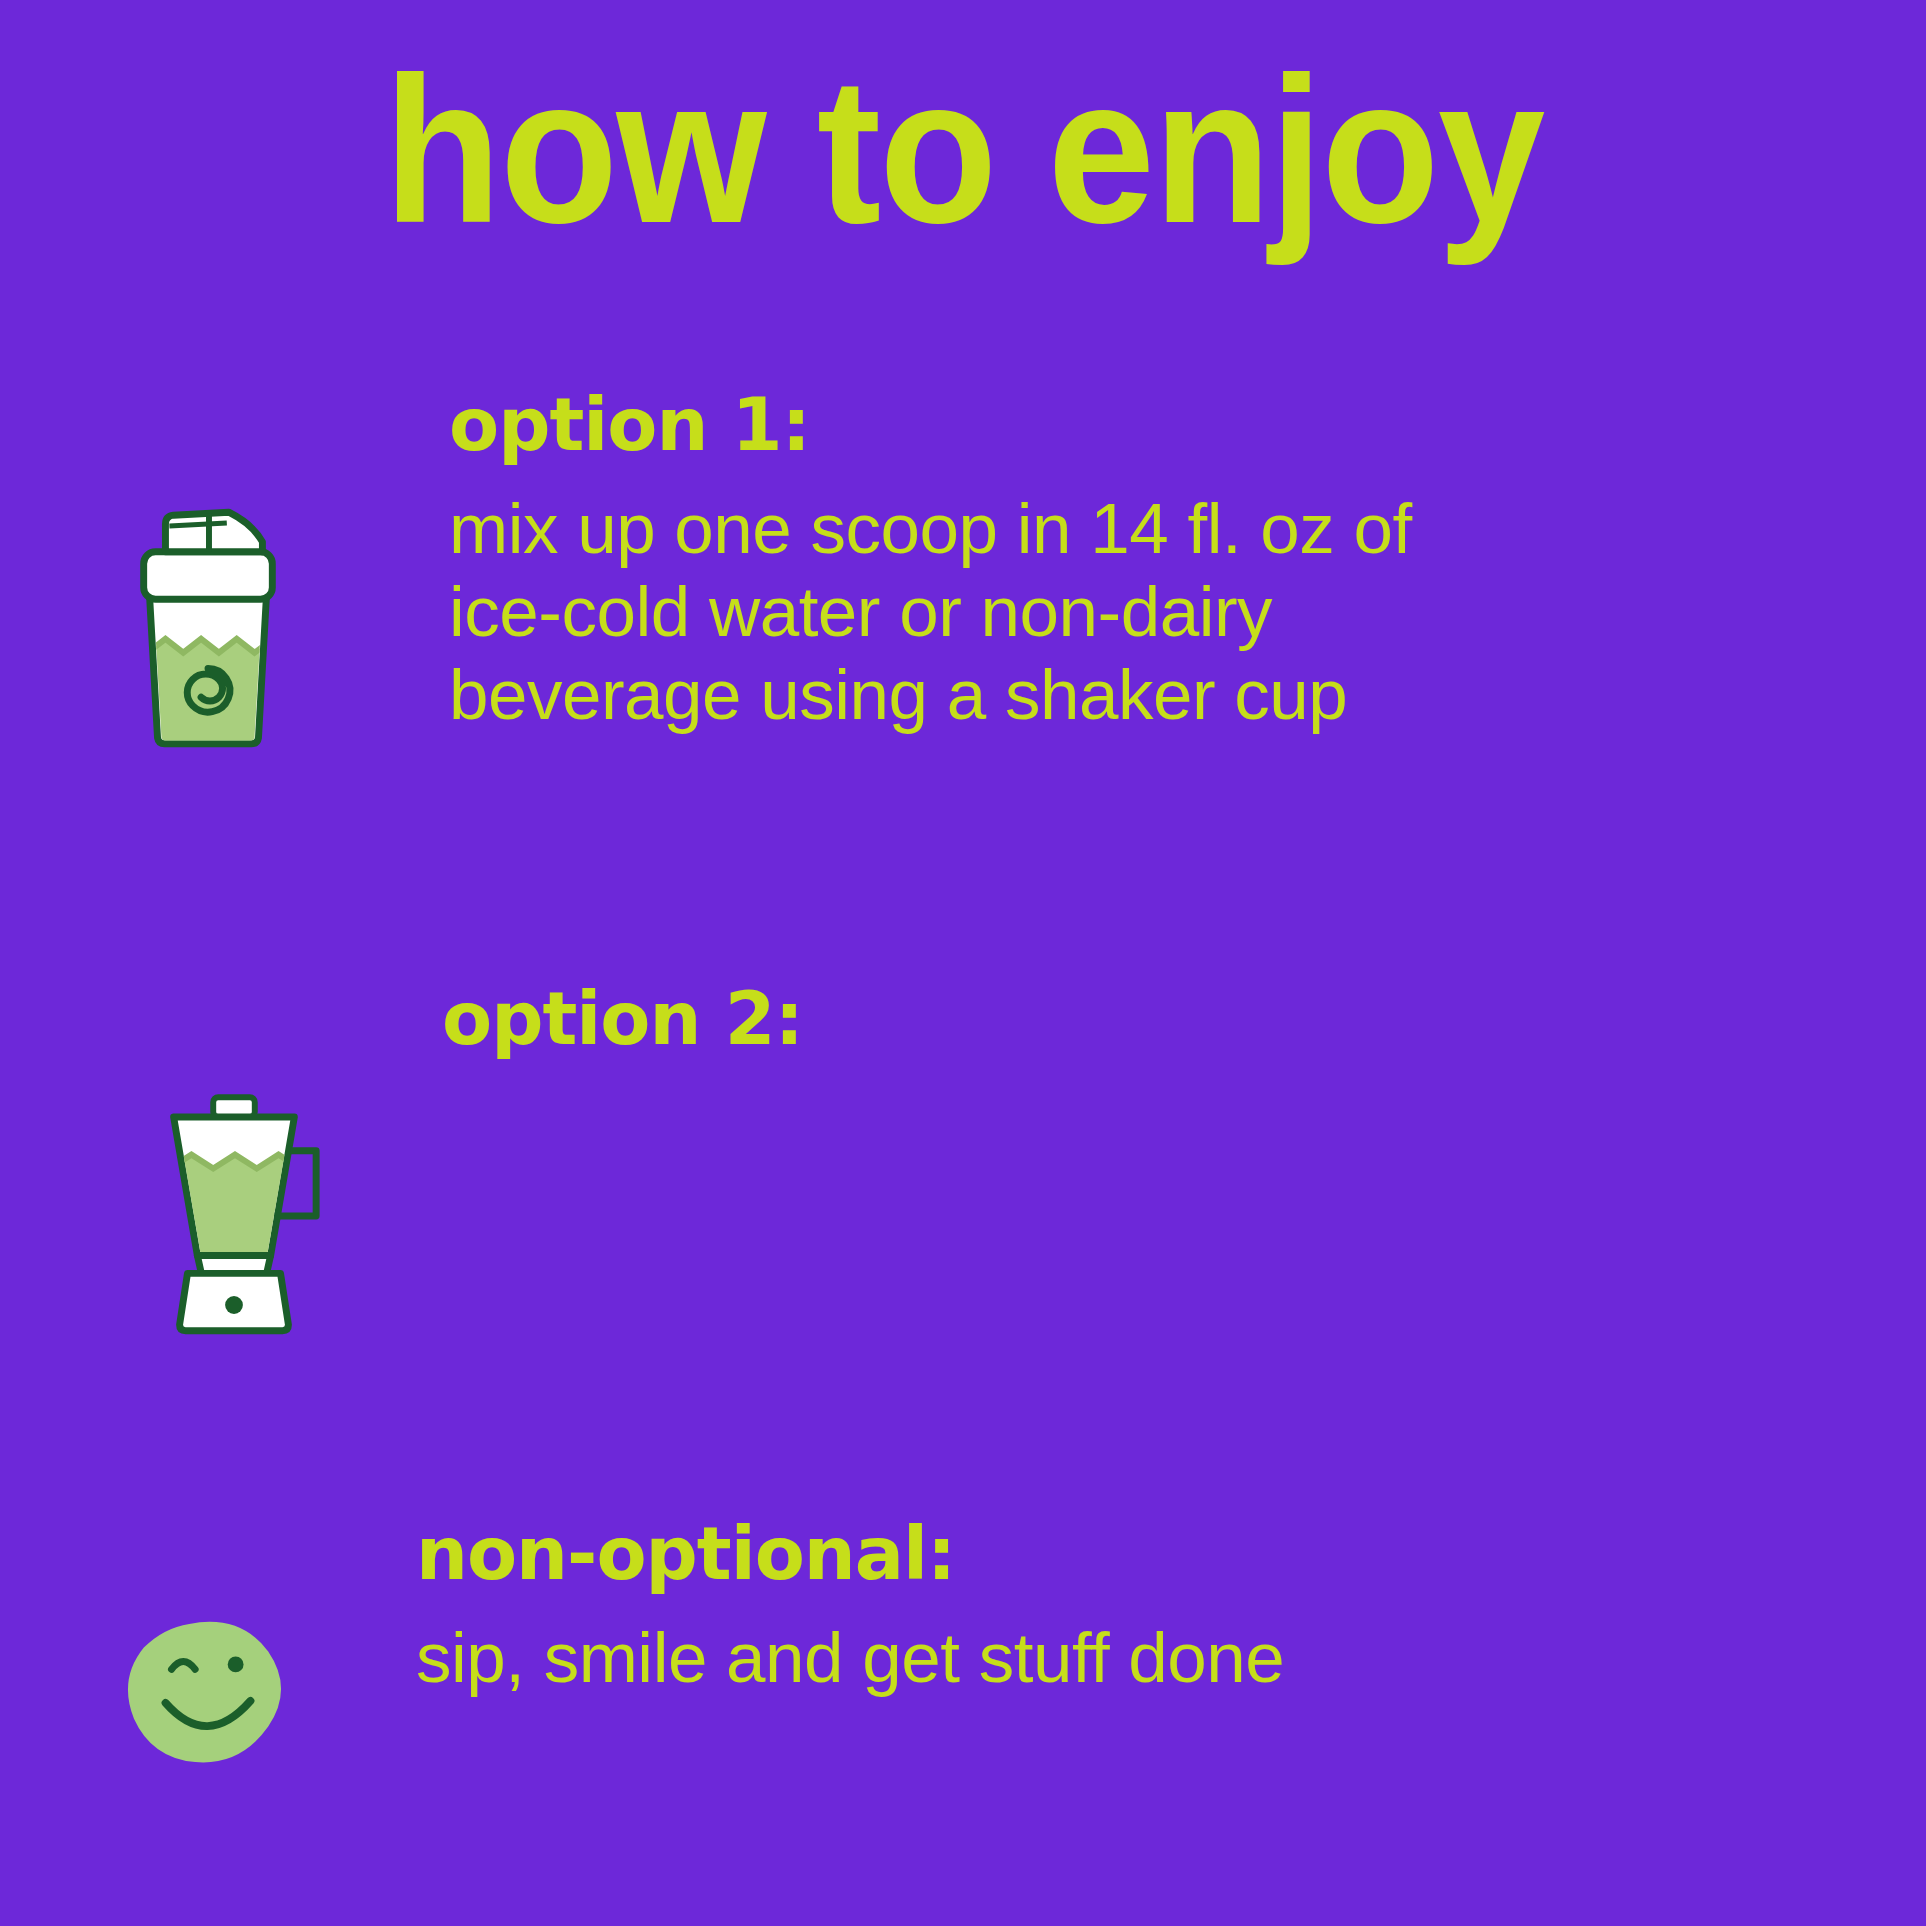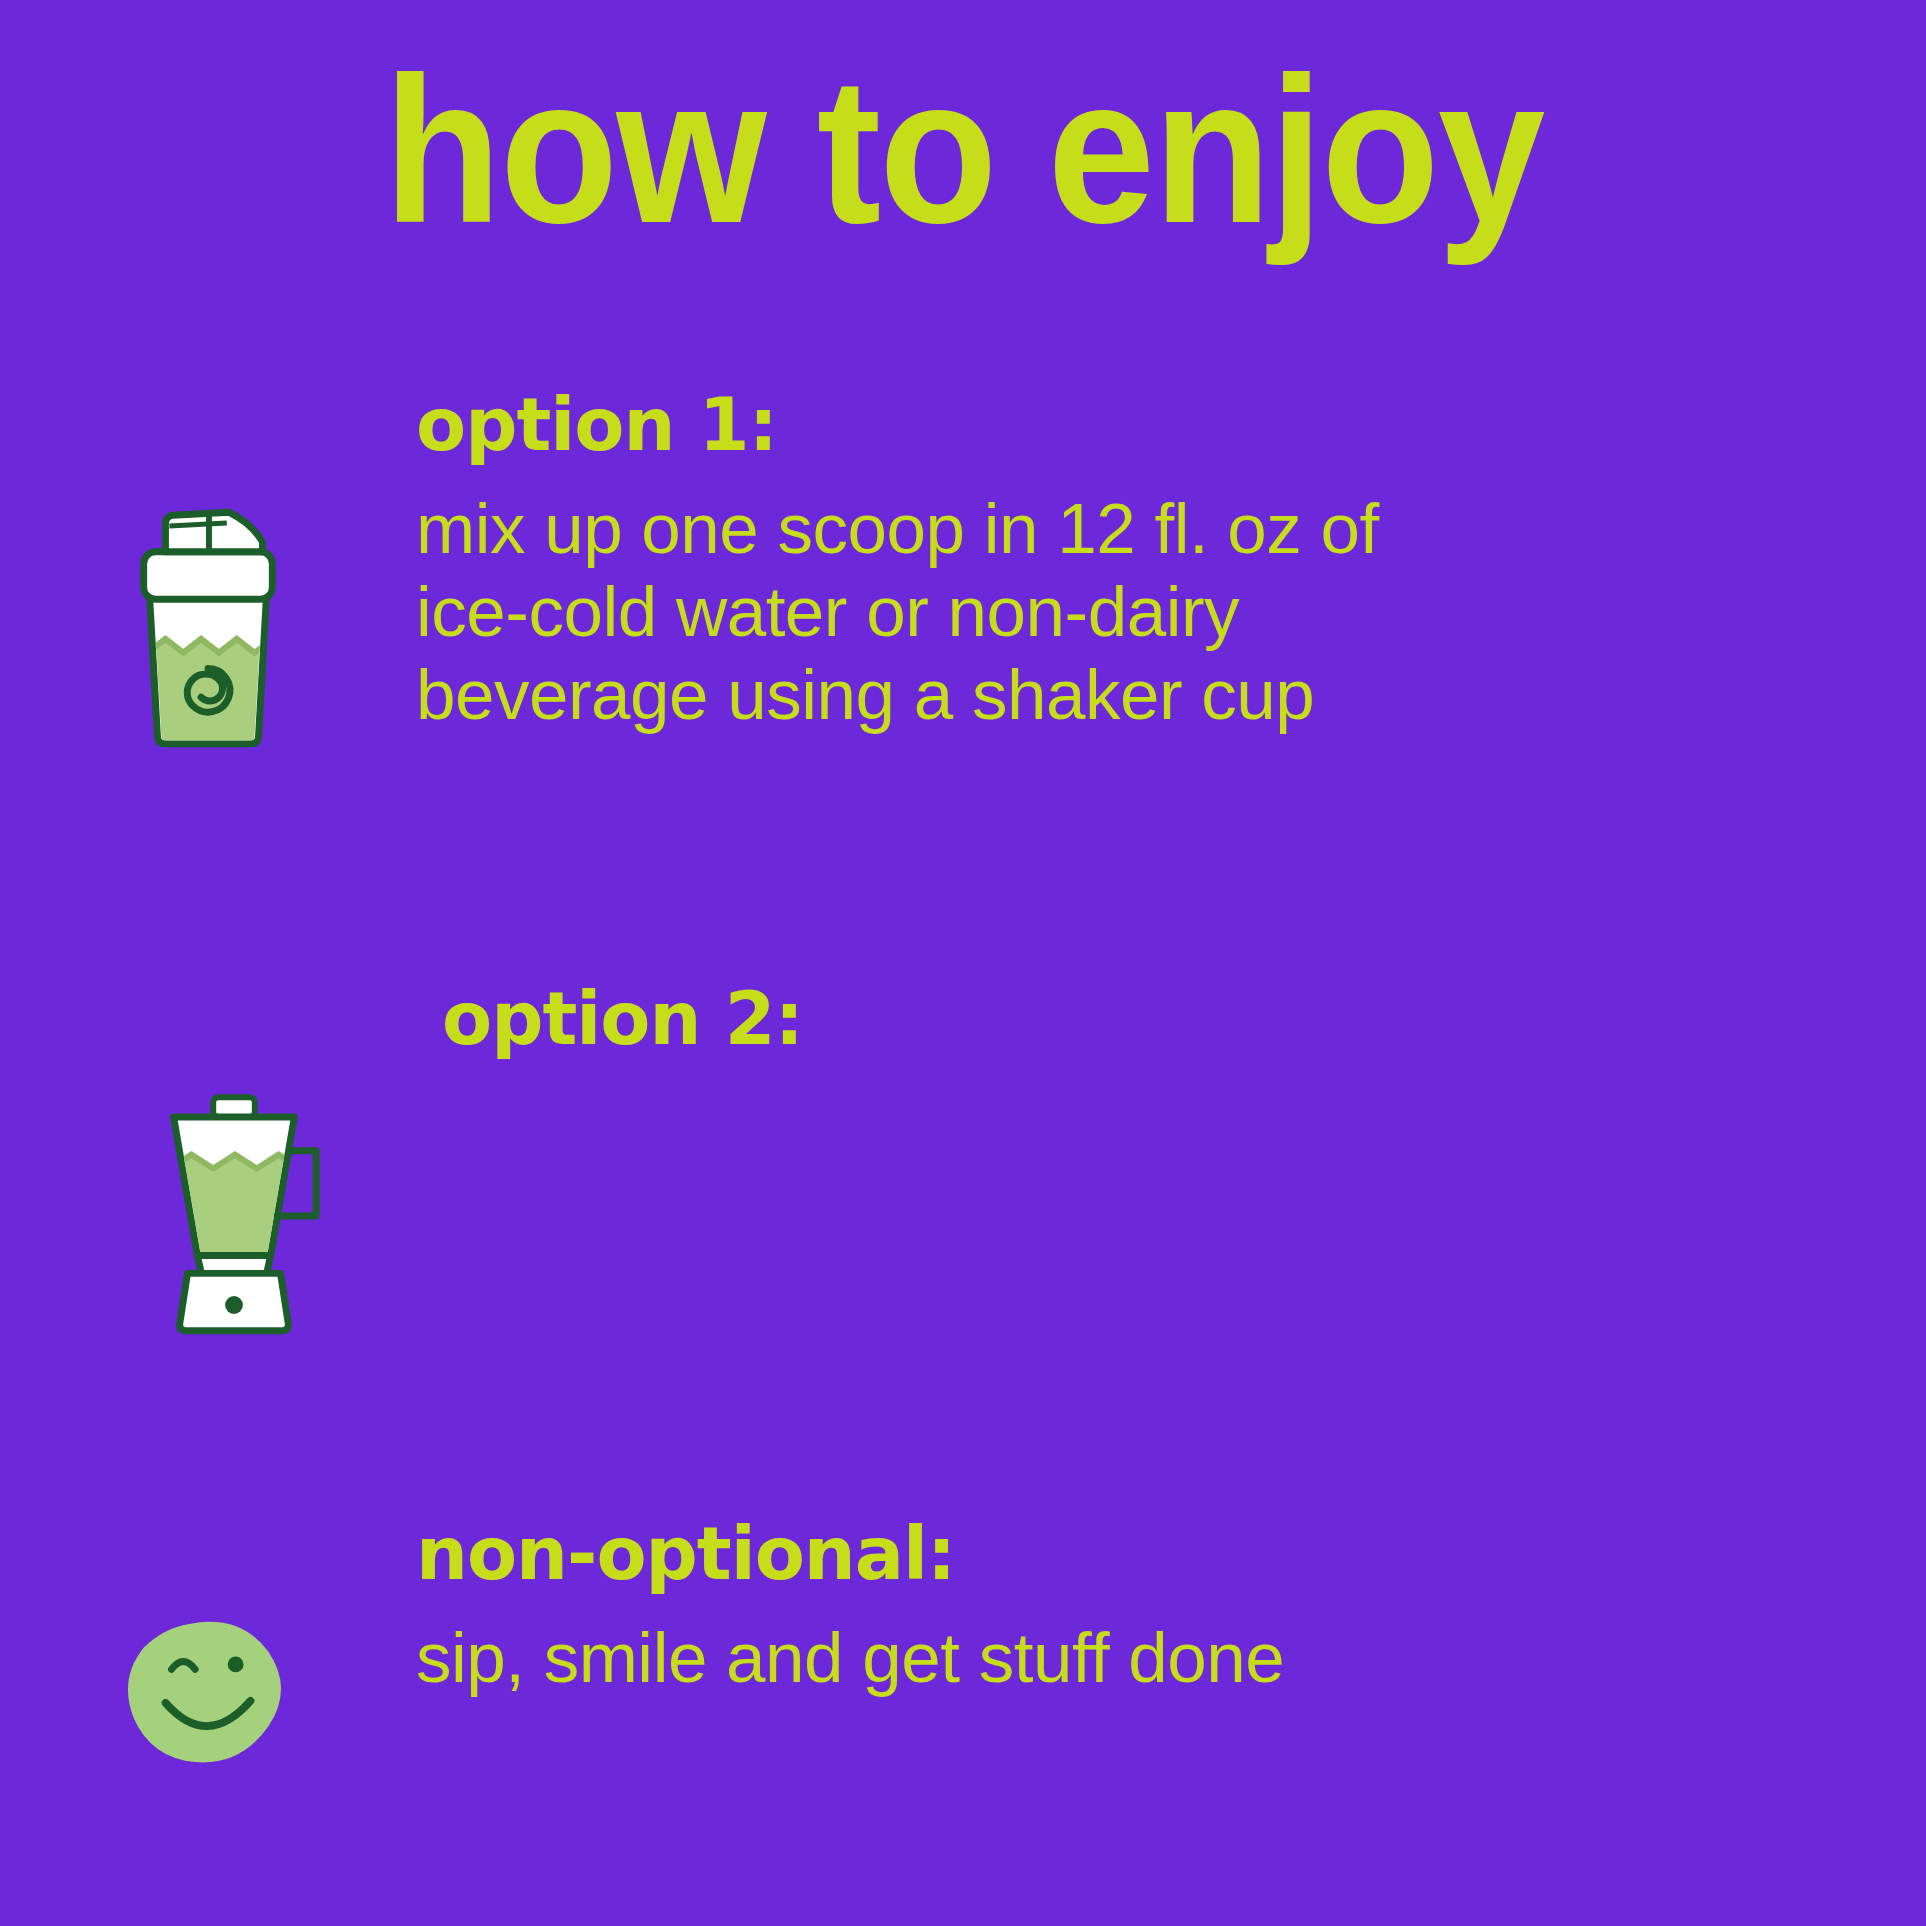--- a/index.html
+++ b/index.html
@@ -80,21 +80,21 @@
     color: #C6DE1A;
     font-weight: 400;
     font-size: 71px;
     line-height: 1.17;
     letter-spacing: -0.5px;
     margin: 0;
     font-family: "Liberation Sans", sans-serif;
   }
 
   
-  #row-1 { position: absolute; top: 0px;    left: 0; width: 1577px; }
+  #row-1 { position: absolute; top: 0px;    left: 0; width: 1577px; gap: 33px; }
   #row-2 { position: absolute; top: 594px;  left: 0; width: 1927px; padding-left: 26px; }
   #row-3 { position: absolute; top: 1129px; left: 0; width: 1927px; }
 
   #row-1 .icon-col { padding-top: 114px; }
   #row-2 .icon-col { padding-top: 107px; }
   #row-3 .icon-col { padding-top: 101px; }
 
   
   .icon-svg { display: block; }
   .shaker-icon  { width: 188px; height: 248px; }
@@ -132,21 +132,21 @@
 
           <path d="M52 50 L52 22 Q52 14 60 13 L116 10 Q140 22 150 40 L150 50 Z" fill="#FFFFFF" stroke="#1B5E2A" stroke-width="7" stroke-linejoin="round"></path>
 
           <path d="M96 11 L96 50" stroke="#1B5E2A" stroke-width="6"></path>
 
           <path d="M56 24 L114 21" stroke="#1B5E2A" stroke-width="5"></path>
         </svg>
       </div>
       <div class="text-col">
         <div class="opt-heading">option 1:</div>
-        <div class="opt-body">mix up one scoop in 12 fl. oz of ice-cold water or non-dairy beverage using a shaker cup</div>
+        <div class="opt-body">mix up one scoop in 14 fl. oz of ice-cold water or non-dairy beverage using a shaker cup</div>
       </div>
     </div>
 
     <div class="option-row" id="row-2">
       <div class="icon-col">
         <svg class="icon-svg blender-icon" viewBox="0 0 190 250">
 
           <rect x="74" y="8" width="42" height="20" rx="5" fill="#FFFFFF" stroke="#1B5E2A" stroke-width="6"></rect>
 
           <path d="M34 28 L156 28 L132 168 L58 168 Z" fill="#FFFFFF" stroke="#1B5E2A" stroke-width="7" stroke-linejoin="round"></path>

